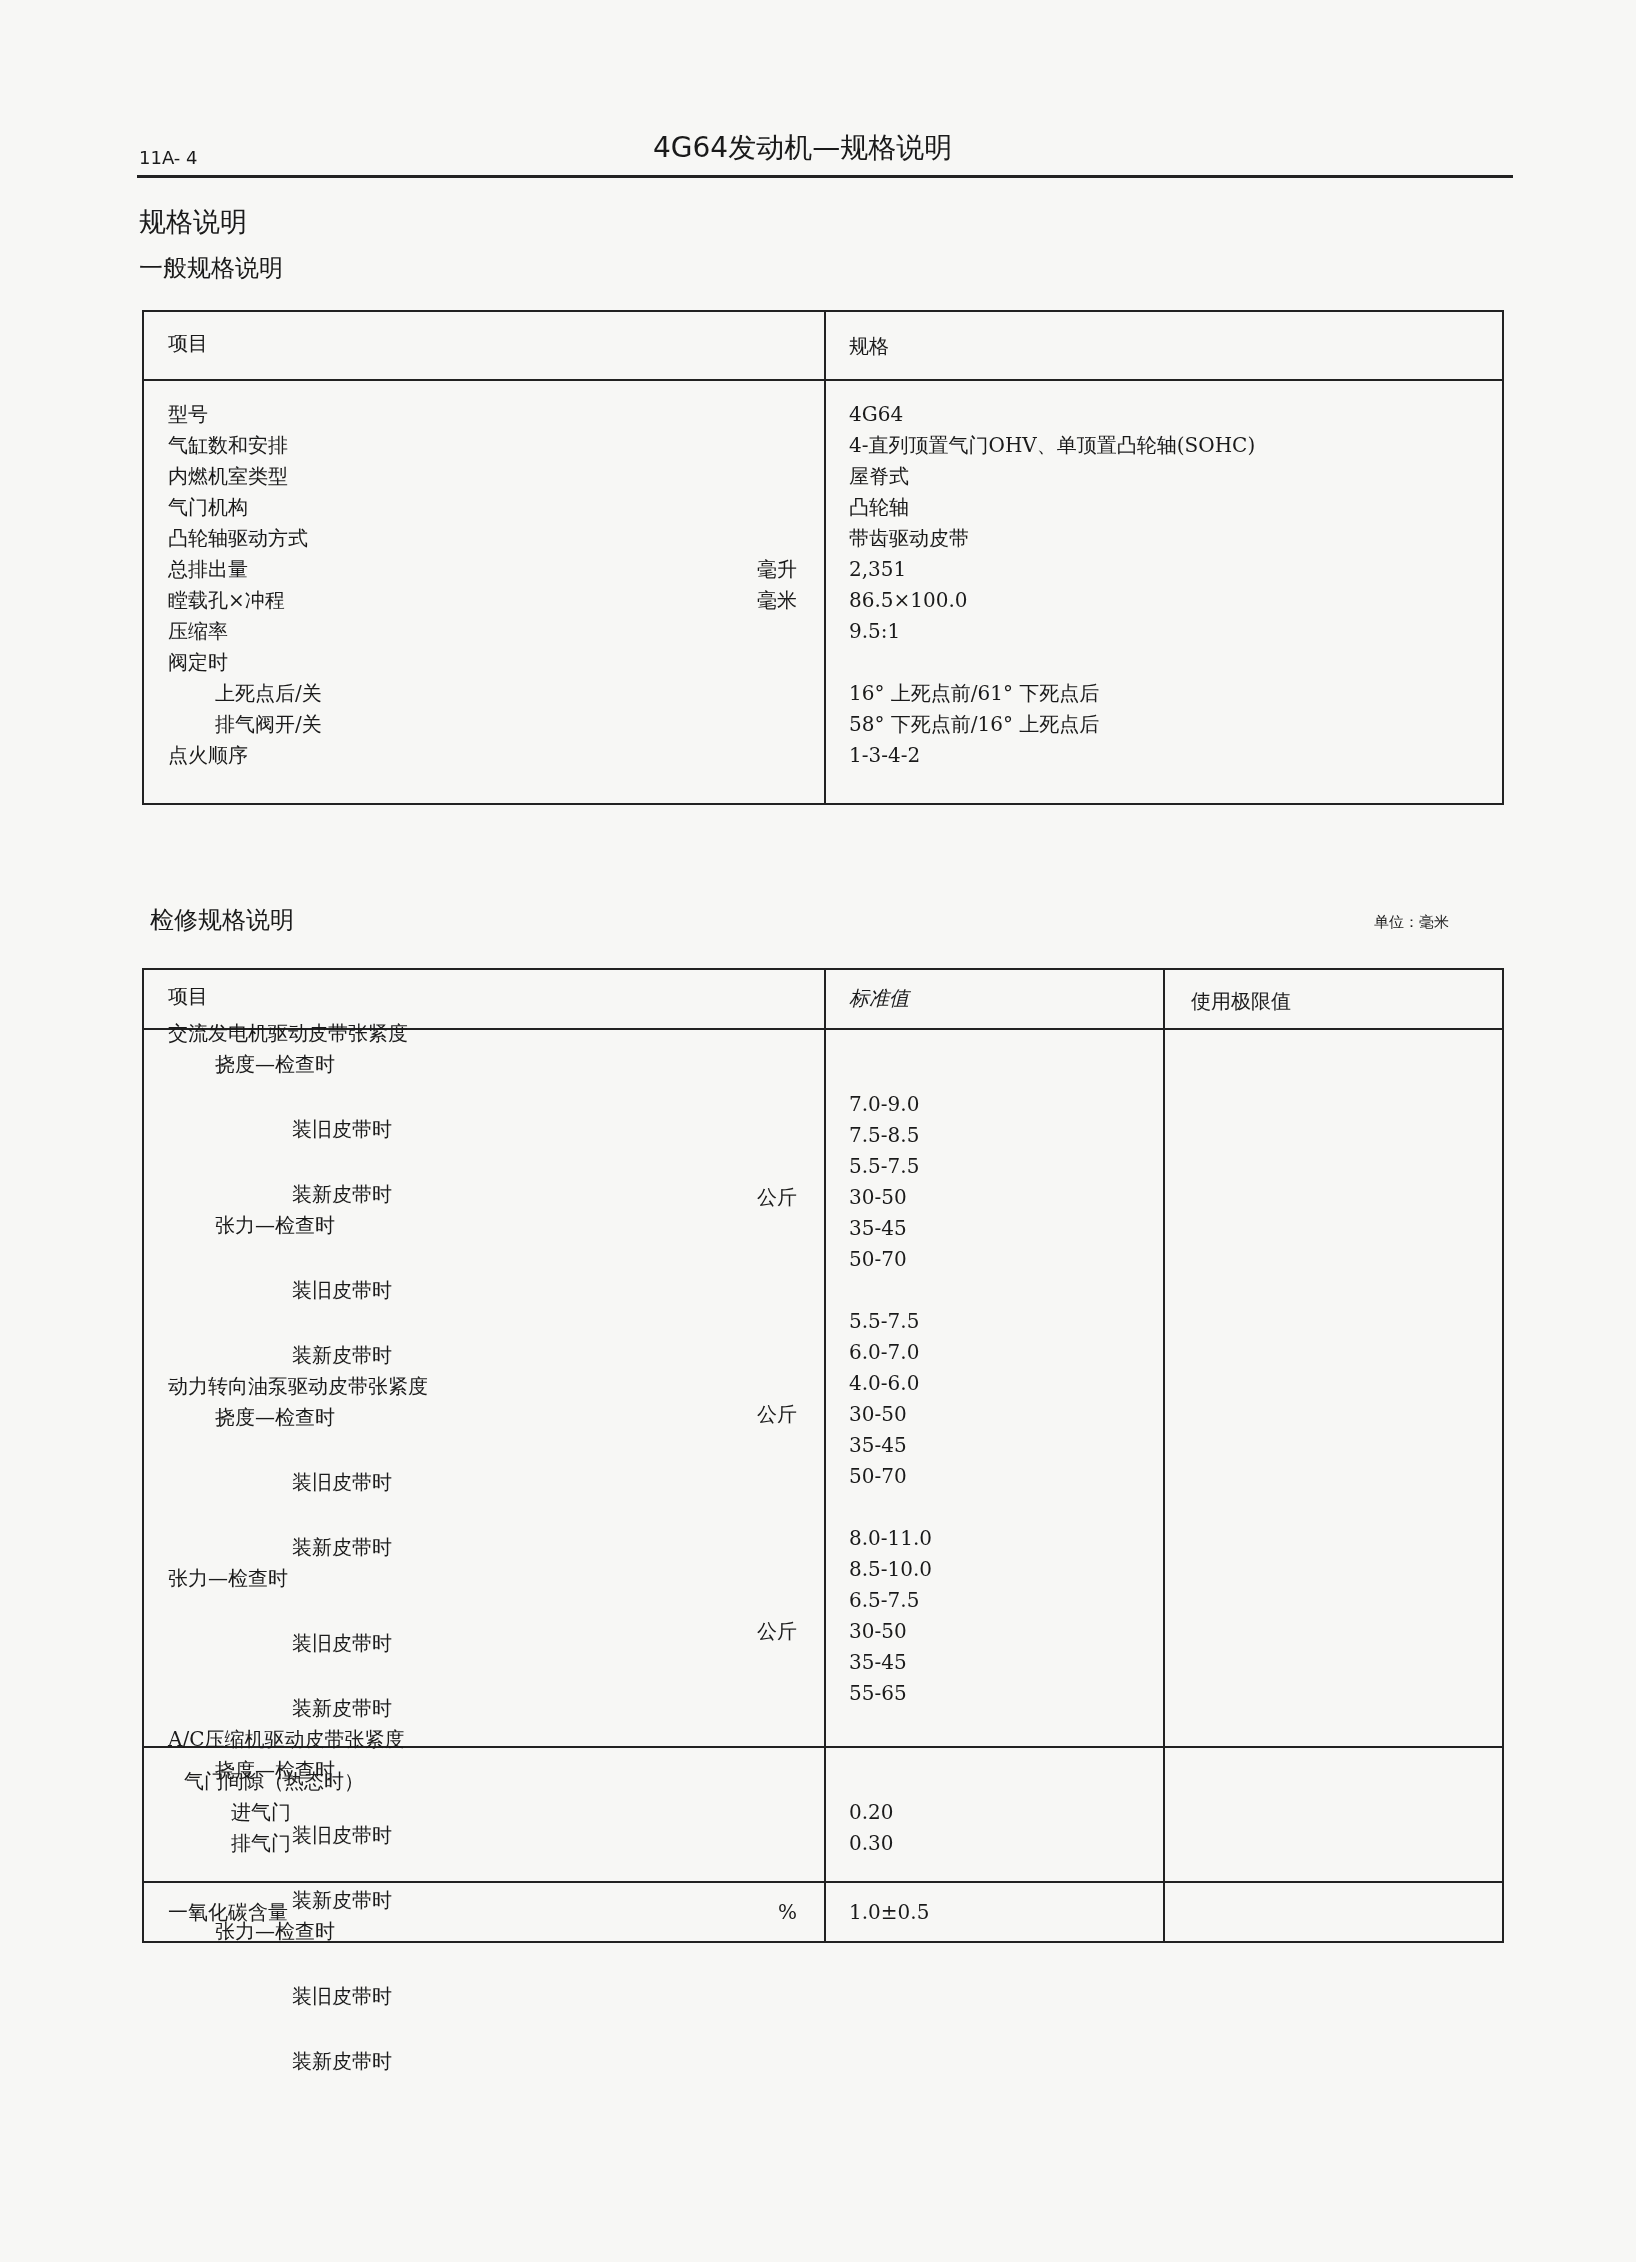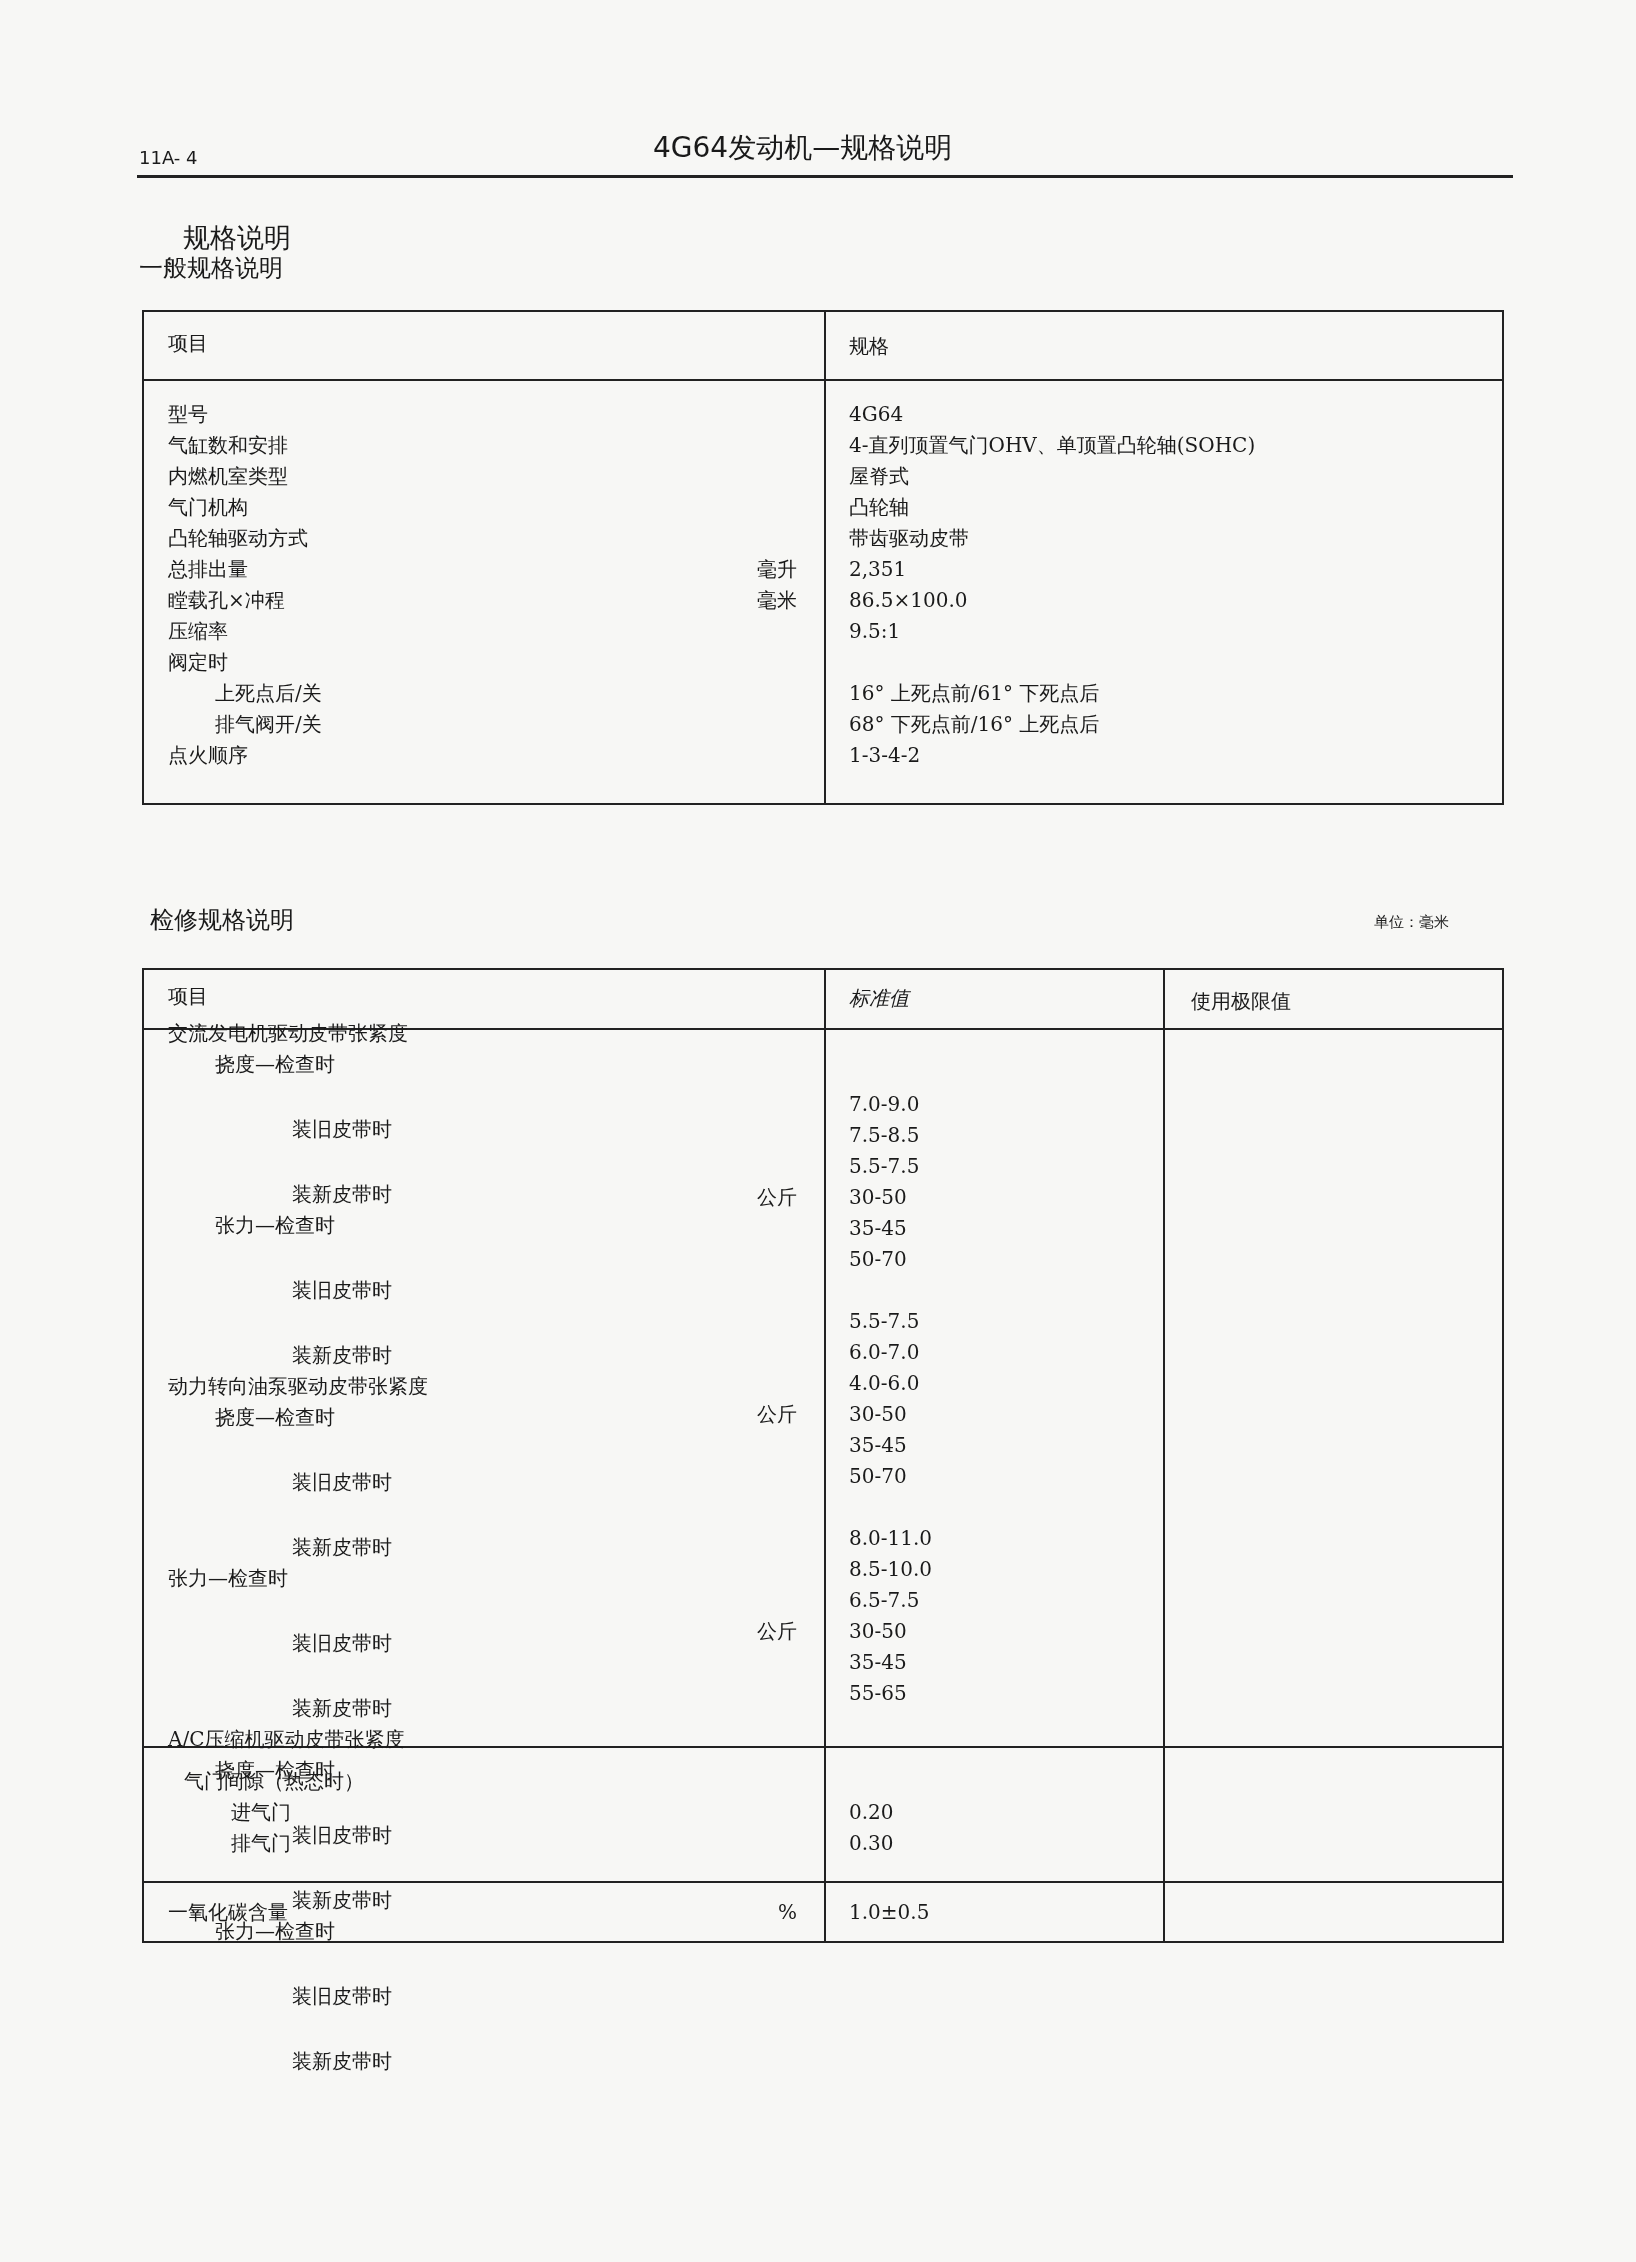--- a/index.html
+++ b/index.html
@@ -6,21 +6,21 @@
     body {
       width:1637px; height:2262px; position:relative; overflow:hidden;
       background:#f7f7f5;
       font-family:"DejaVu Serif", "Liberation Serif", serif;
       color:#1a1a1a;
     }
     .abs { position:absolute; }
     .page-num { left:139px; top:147px; font-family:"DejaVu Sans","Liberation Sans",sans-serif; font-size:18px; }
     .page-title { left:653px; top:129px; font-family:"DejaVu Sans","Liberation Sans",sans-serif; font-size:28px; }
     .rule { left:137px; top:175px; width:1376px; height:3px; background:#222; }
-    .h1 { left:139px; top:220px; font-size:27px; font-family:"DejaVu Sans","Liberation Sans",sans-serif;margin-left:44px; }
+    .h1 { left:139px; top:204px; font-size:27px; font-family:"DejaVu Sans","Liberation Sans",sans-serif; }
     .h2 { left:139px; top:252px; font-size:24px; font-family:"DejaVu Sans","Liberation Sans",sans-serif; }
     .h3 { left:150px; top:904px; font-size:24px; font-family:"DejaVu Sans","Liberation Sans",sans-serif; }
     .unit-note { left:1374px; top:913px; font-size:15px; font-family:"DejaVu Sans","Liberation Sans",sans-serif; }
 
     .tbl { position:absolute; border:2px solid #222; box-sizing:border-box; }
     .vline { position:absolute; width:2px; background:#222; }
     .hline { position:absolute; height:2px; background:#222; }
     .cell { position:absolute; font-size:20px; line-height:31px; white-space:nowrap; }
     .hdr { position:absolute; font-size:20px; font-family:"DejaVu Sans","Liberation Sans",sans-serif; }
     .row { height:31px; }
@@ -75,21 +75,21 @@
     <div class="row">4G64</div>
     <div class="row">4-直列顶置气门OHV、单顶置凸轮轴(SOHC)</div>
     <div class="row">屋脊式</div>
     <div class="row">凸轮轴</div>
     <div class="row">带齿驱动皮带</div>
     <div class="row">2,351</div>
     <div class="row">86.5×100.0</div>
     <div class="row">9.5:1</div>
     <div class="row"></div>
     <div class="row">16° 上死点前/61° 下死点后</div>
-    <div class="row">68° 下死点前/16° 上死点后</div>
+    <div class="row">58° 下死点前/16° 上死点后</div>
     <div class="row">1-3-4-2</div>
   </div>
 
 <div class="abs h3">检修规格说明</div>
 <div class="abs unit-note">单位：毫米</div>
 
 <div class="tbl" style="left:142px; top:968px; width:1362px; height:975px;"></div>
 <div class="hline" style="left:142px; top:1028px; width:1362px;"></div>
 <div class="hline" style="left:142px; top:1746px; width:1362px;"></div>
 <div class="hline" style="left:142px; top:1881px; width:1362px;"></div>

